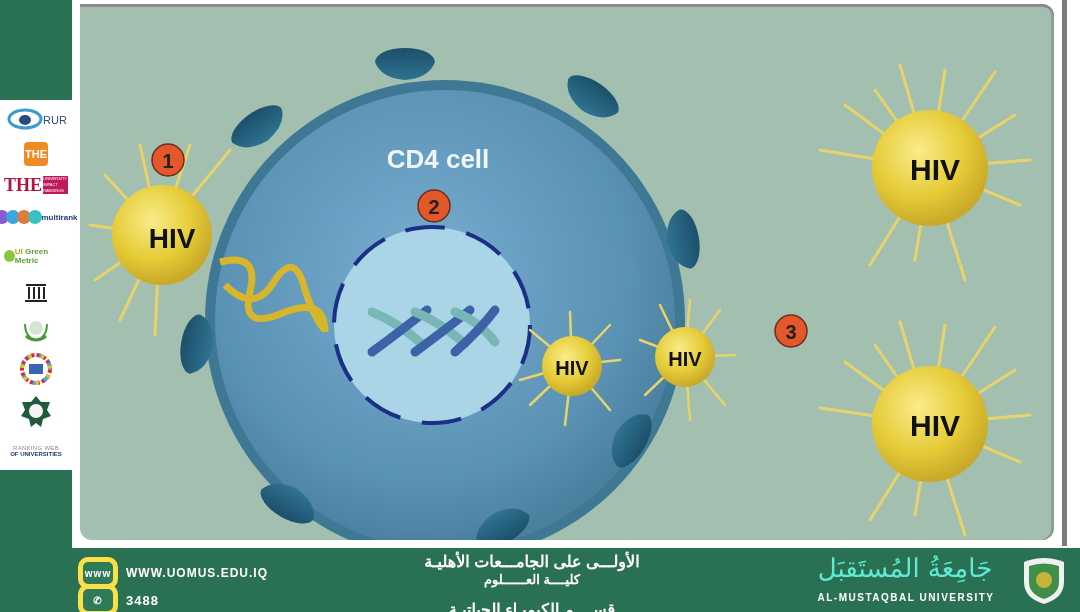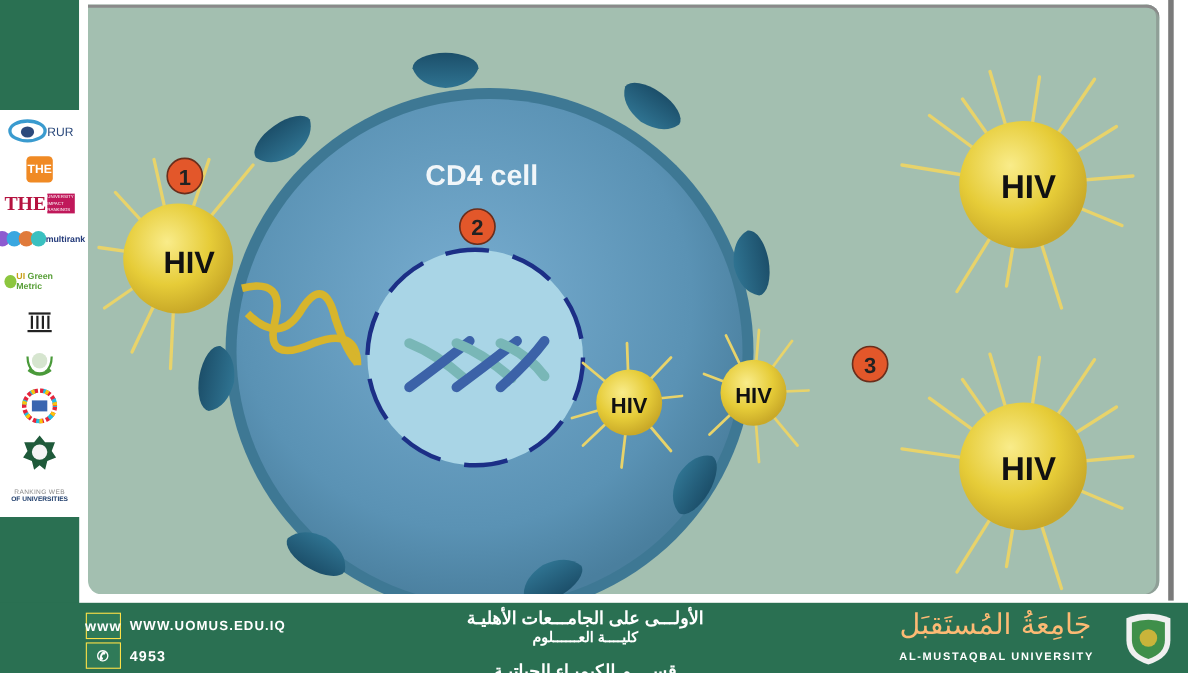--- a/index.html
+++ b/index.html
@@ -7,21 +7,21 @@
   .green-top{position:absolute;left:0;top:0;width:72px;height:100px;background:#2a7052;}
   .logo-strip{position:absolute;left:0;top:100px;width:72px;height:468px;background:#ffffff;}
   .green-left-bottom{position:absolute;left:0;top:470px;width:72px;height:80px;background:#2a7052;}
   .footer{position:absolute;left:0;top:548px;width:1080px;height:64px;background:#2a7052;}
   .frame{position:absolute;left:72px;top:0;width:1000px;height:550px;background:#ffffff;}
   .right-edge{position:absolute;left:1062px;top:0;width:5px;height:546px;background:#7a7a7a;}
   .panel{position:absolute;left:80px;top:4px;width:974px;height:536px;background:#a3bfb0;border-radius:0 12px 12px 12px;box-shadow:inset 0 3px 0 #8a8a8a, inset -3px 0 0 #8f9f97;}
   .diagram{position:absolute;left:0;top:0;}
   .logo{position:absolute;left:4px;width:64px;display:flex;align-items:center;justify-content:center;}
   .footer-item{position:absolute;display:flex;align-items:center;gap:8px;color:#fff;font-weight:bold;letter-spacing:1px;}
-  .circ-icon{width:30px;height:22px;border-radius:0;border:1px solid #fde047;background:#2f7a58;display:flex;align-items:center;justify-content:center;font-size:13px;color:#fff;}
+  .circ-icon{width:30px;height:22px;border-radius:10px;border:5px solid #fde047;background:#2f7a58;display:flex;align-items:center;justify-content:center;font-size:10px;color:#fff;}
   .ar-line{position:absolute;width:340px;text-align:center;color:#fff;font-weight:bold;direction:rtl;}
   .brand{position:absolute;}
 </style>
 </head>
 <body>
 
 <div class="green-top"></div>
 <div class="frame"></div>
 <div class="right-edge"></div>
 
@@ -259,28 +259,28 @@
 
 <div class="green-left-bottom"></div>
 
 <div class="footer">
   <div class="footer-item" style="left:78px;top:9px;font-size:12px;">
     <span class="circ-icon">www</span>
     <span>WWW.UOMUS.EDU.IQ</span>
   </div>
   <div class="footer-item" style="left:78px;top:36px;font-size:13px;">
     <span class="circ-icon">✆</span>
-    <span>4953</span>
+    <span>3488</span>
   </div>
 
   <div class="ar-line" style="left:362px;top:24px;font-size:13px;">كليــــة العــــــلوم</div>
   <div class="ar-line" style="left:362px;top:4px;font-size:16px;">الأولـــى على الجامـــعات الأهليـة</div>
   <div class="ar-line" style="left:362px;top:52px;font-size:16px;">قســــم الكيميـاء الحياتيـة</div>
 
-  <div class="brand" style="left:795px;top:2px;width:220px;text-align:center;color:#fdba74;font-family:'DejaVu Serif',serif;font-size:26px;direction:rtl;line-height:36px;">جَامِعَةُ المُستَقبَل</div>
+  <div class="brand" style="left:795px;top:2px;width:220px;text-align:center;color:#5eead4;font-family:'DejaVu Serif',serif;font-size:26px;direction:rtl;line-height:36px;">جَامِعَةُ المُستَقبَل</div>
   <div class="brand" style="left:796px;top:44px;width:220px;text-align:center;color:#fff;font-weight:bold;font-size:10px;letter-spacing:1.5px;">AL-MUSTAQBAL UNIVERSITY</div>
   <div class="brand" style="left:1018px;top:6px;">
     <svg width="52" height="52">
         <path d="M6 8 q20 -8 40 0 v20 q0 16 -20 22 q-20 -6 -20 -22z" fill="#f0f0f0"></path>
         <path d="M11 12 q15 -5 30 0 v16 q0 12 -15 17 q-15 -5 -15 -17z" fill="#3f8f4a"></path>
         <circle cx="26" cy="26" r="8" fill="#c9b43a"></circle>
       </svg>
   </div>
 </div>
 

